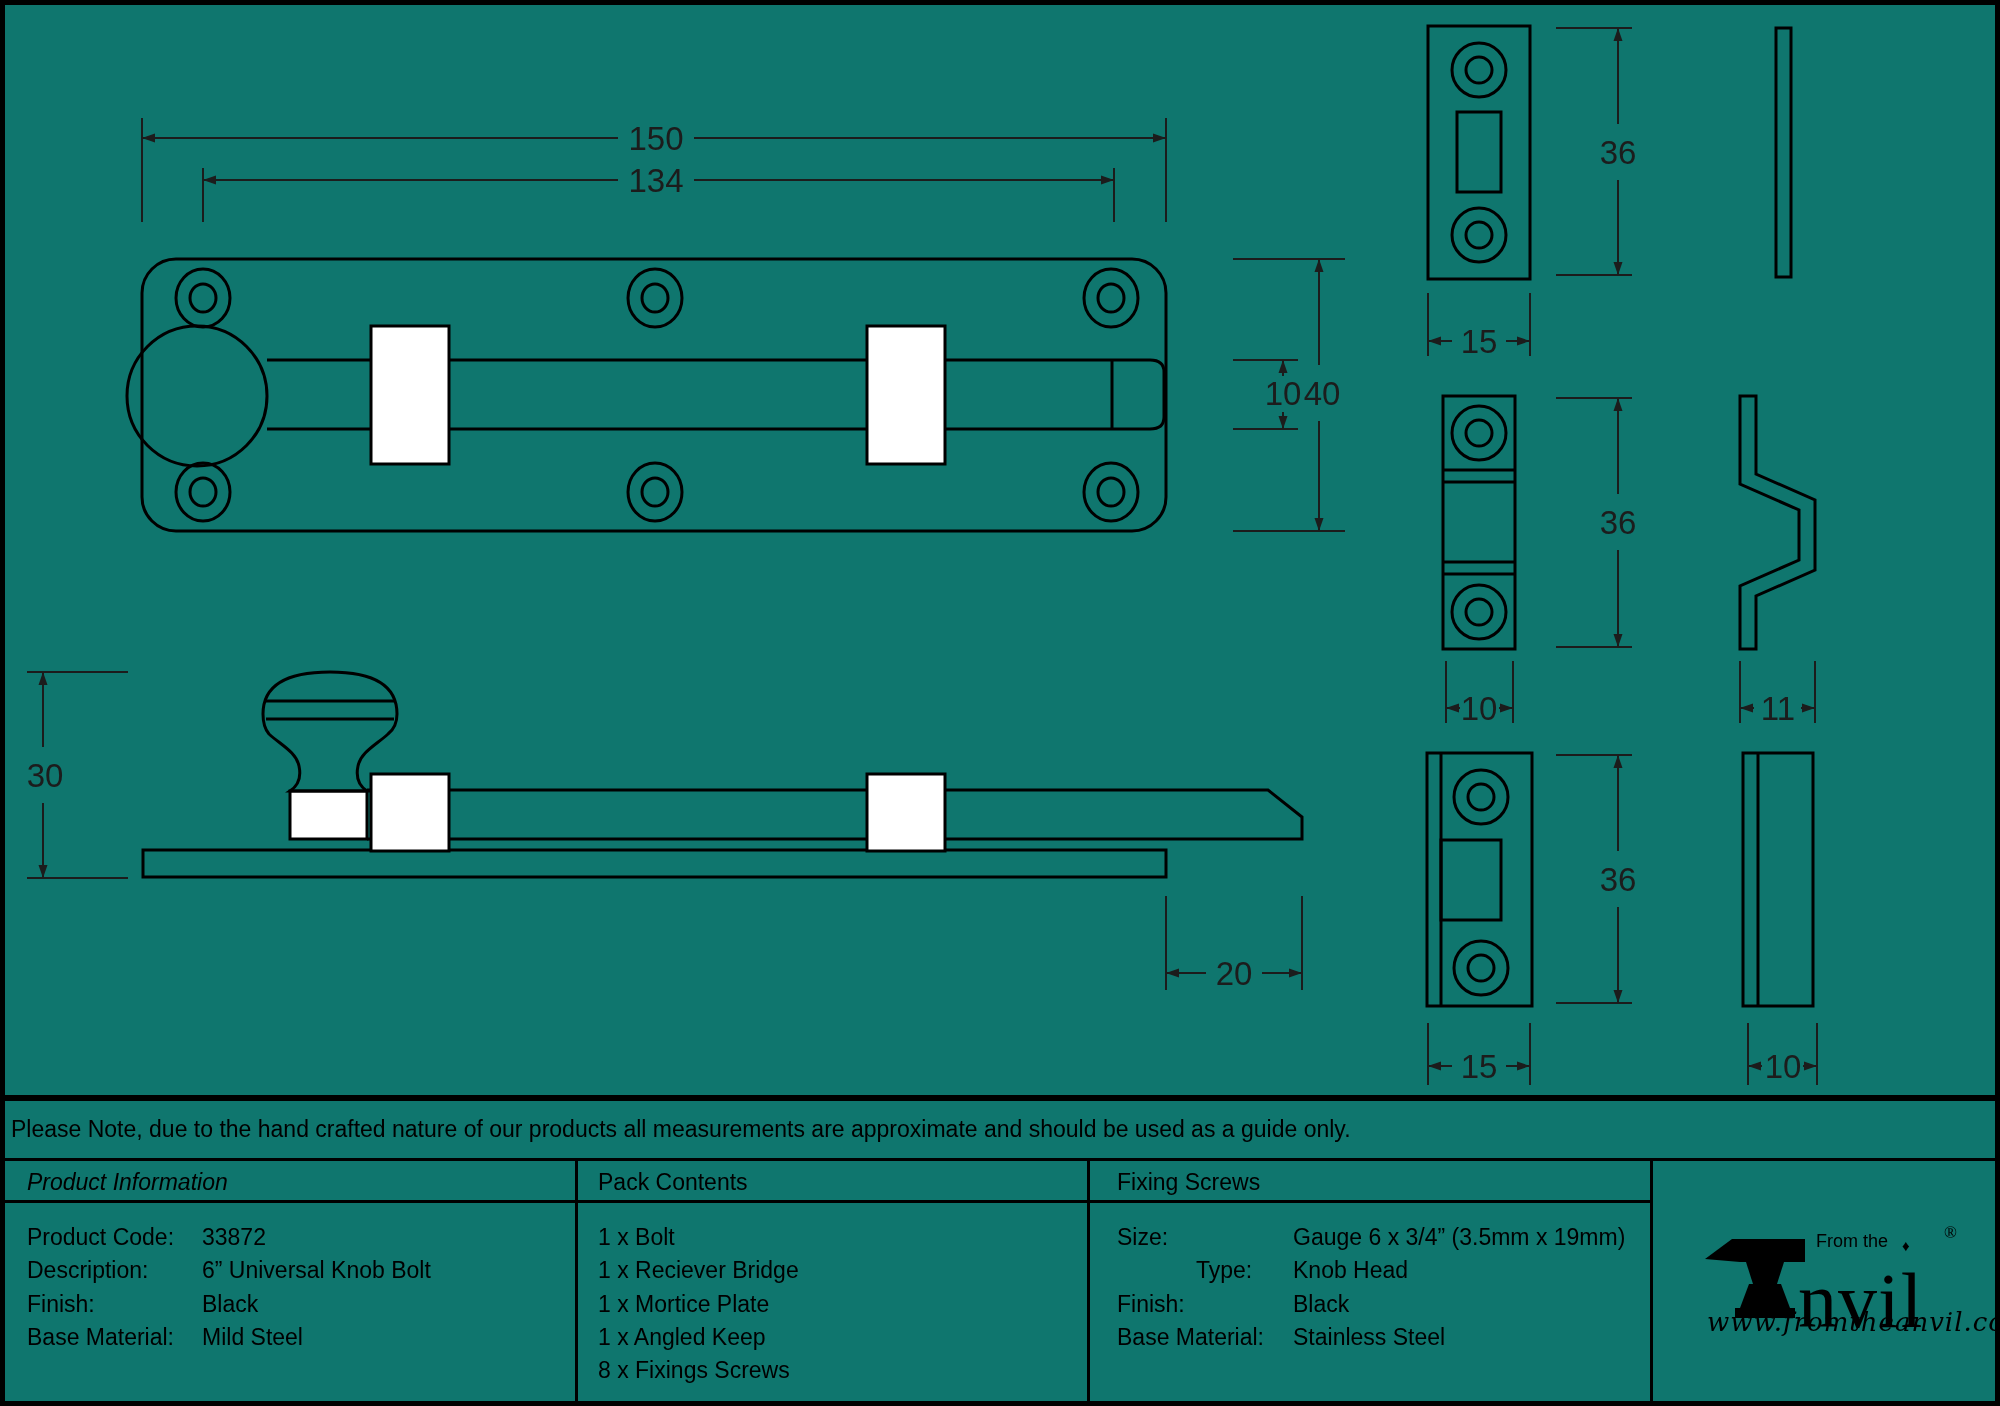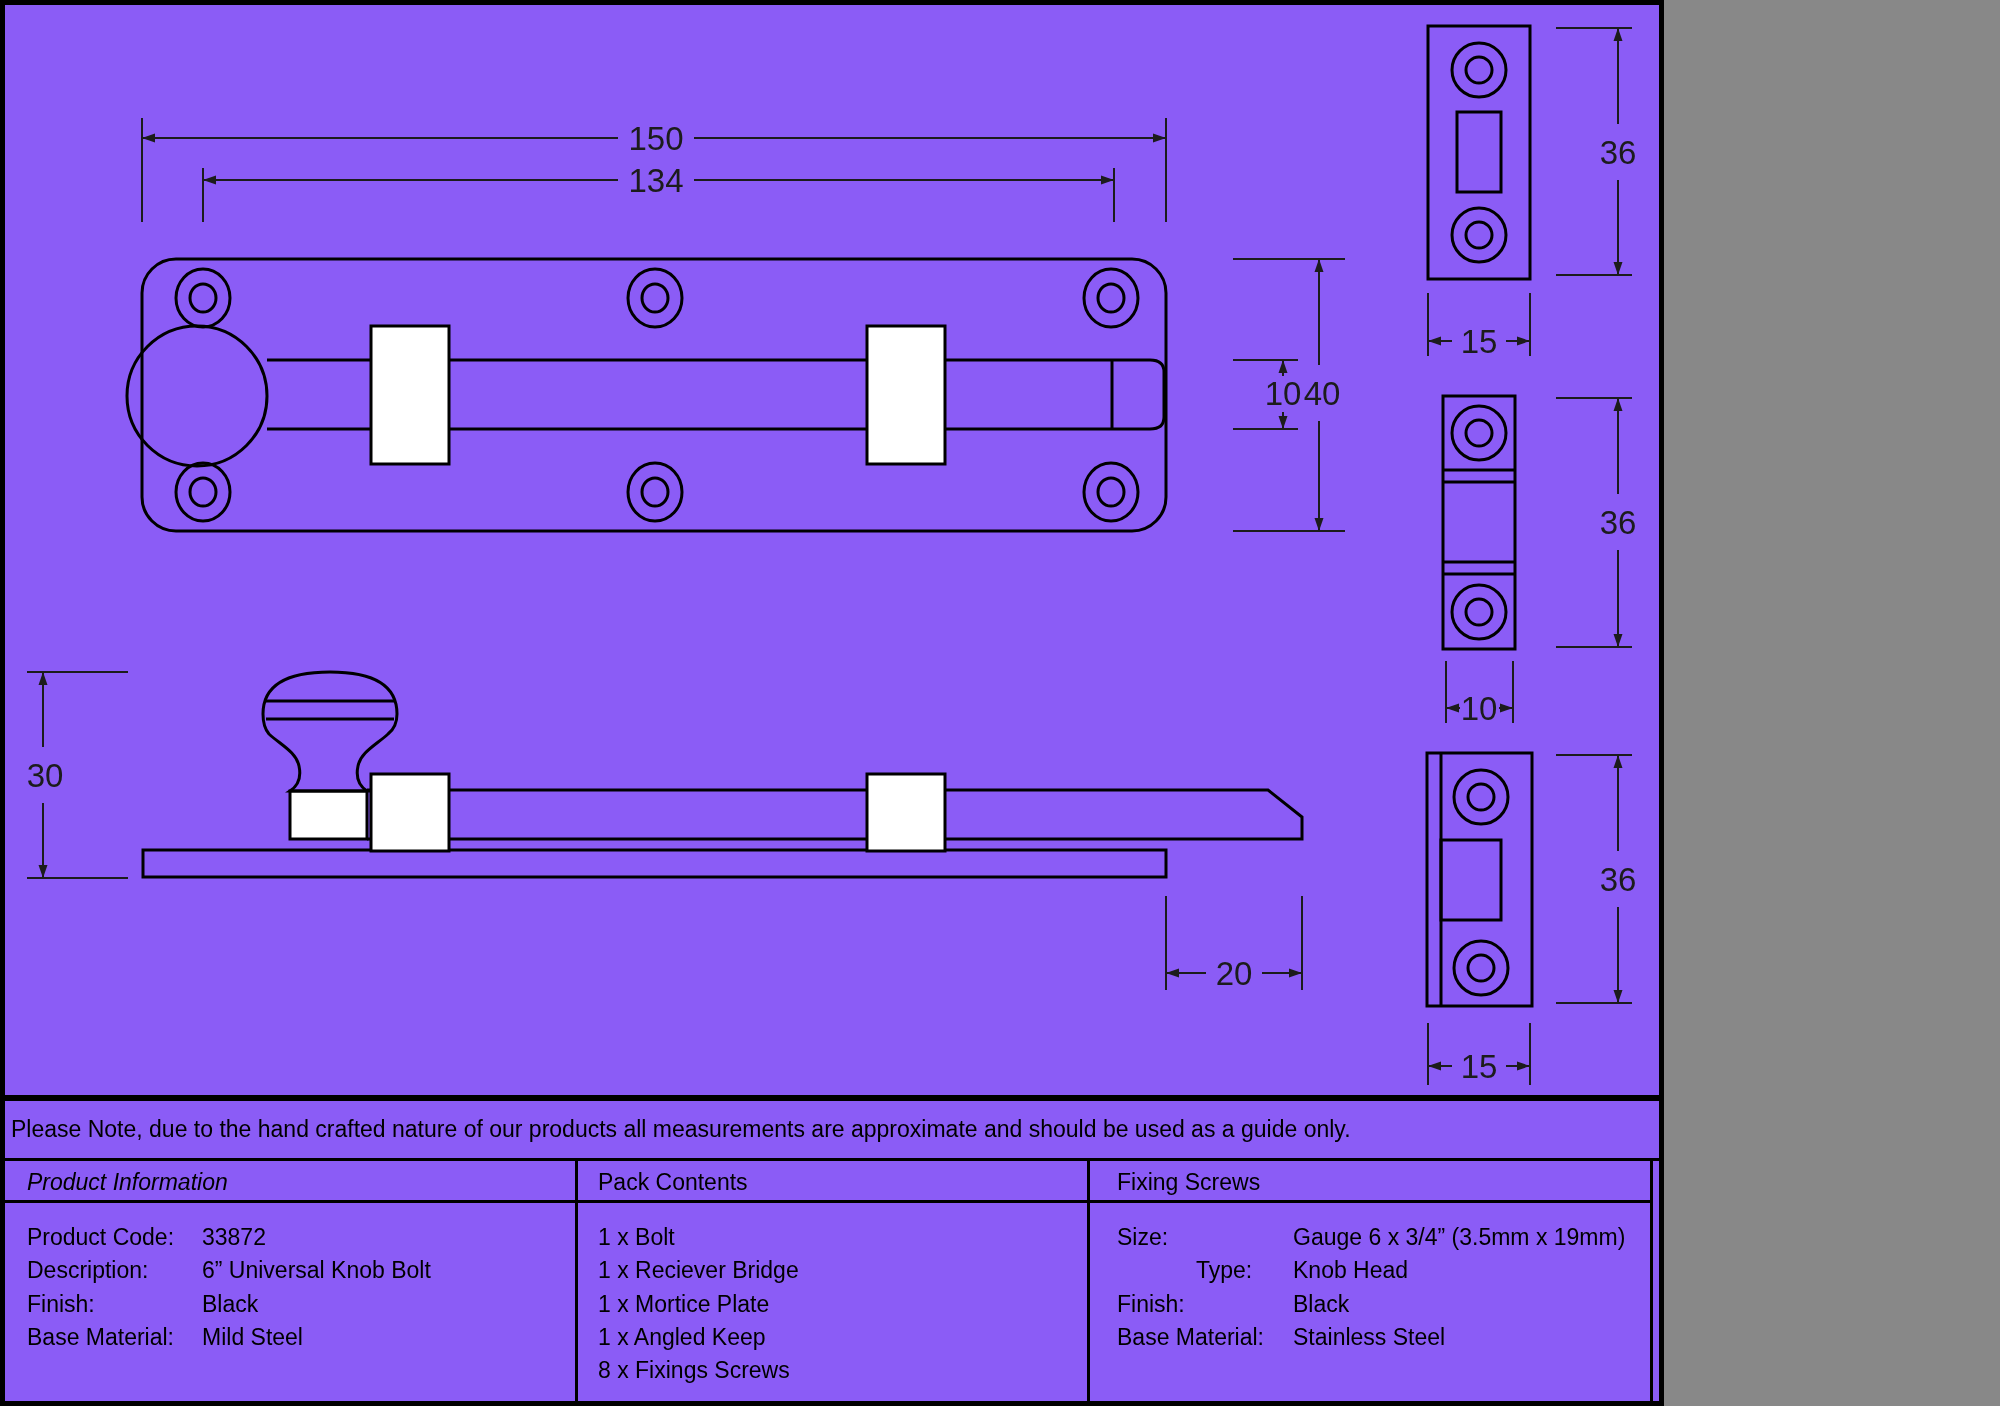--- a/index.html
+++ b/index.html
@@ -1,19 +1,19 @@
 <!DOCTYPE html>
 <html><head>
 <meta charset="utf-8">
 <style>
   html,body{margin:0;padding:0;background:#888;}
   .page{
     position:relative;
-    width:1664px;height:1406px;
-    background:#8b5cf6;
+    width:2000px;height:1406px;
+    background:#0f766e;
     font-family:"Liberation Sans",sans-serif;
     color:#000;
     overflow:hidden;
   }
   .frame{
     position:absolute;inset:0;
     border:5px solid #000;
     pointer-events:none;
     z-index:50;
   }

